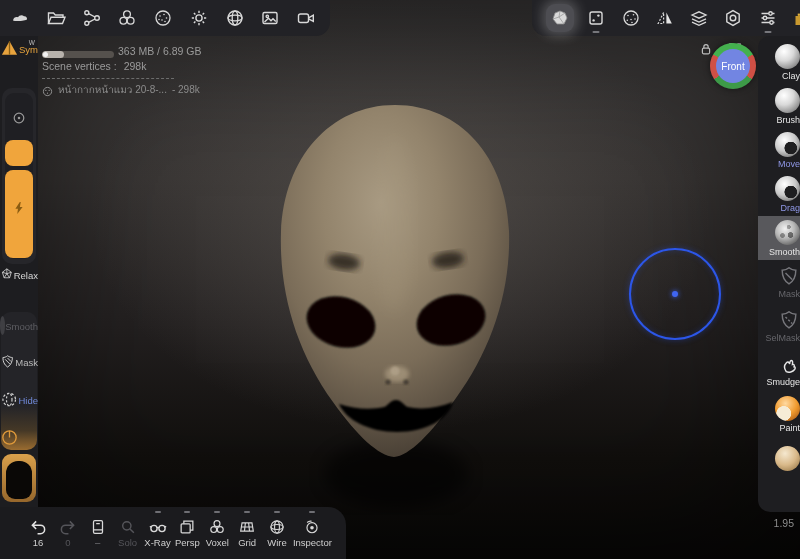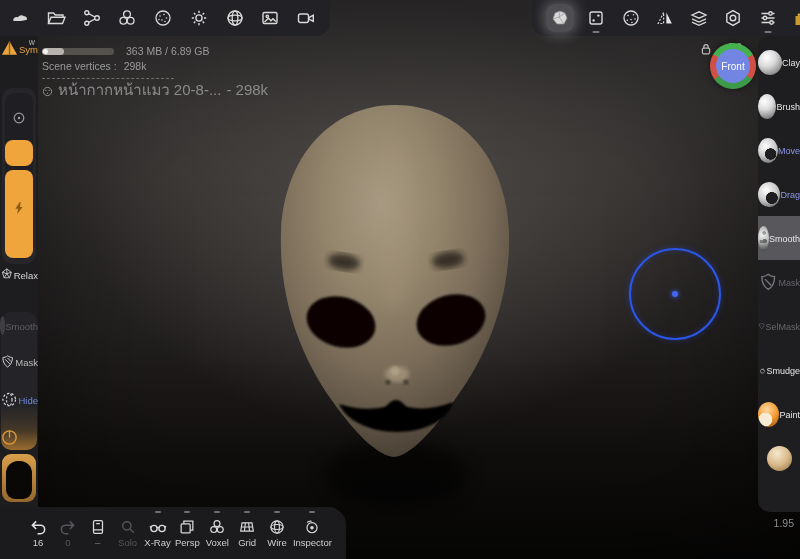--- a/index.html
+++ b/index.html
@@ -15,26 +15,26 @@
   
   .topbar{position:absolute;top:0;height:36px;background:#222226;display:flex;align-items:center}
   .topbar.left{left:0;width:310px;border-radius:0 0 14px 0;justify-content:space-between;padding:0 12px 0 8px}
   .topbar.right{left:532px;width:268px;border-radius:0 0 0 14px;justify-content:space-between;padding:0 9px 0 14px}
   .tbi{width:24px;height:24px;display:flex;align-items:center;justify-content:center;position:relative}
   .tbi svg{display:block}
   .tbi .under{position:absolute;bottom:-3px;left:50%;transform:translateX(-50%);width:7px;height:2px;border-radius:1px;background:#77777c}
   .tbi.hl{width:28px;height:28px;border-radius:9px;background:#4d4d52;box-shadow:0 0 12px 4px rgba(255,255,255,.22)}
   
   .info{position:absolute;left:42px;top:44px;color:#9a9a9a;font-size:10.5px;line-height:14px}
-  .memrow{display:flex;align-items:center;gap:12px}
+  .memrow{display:flex;align-items:flex-end;gap:4px}
   .membar{width:72px;height:7px;border-radius:4px;background:#55514d;position:relative;overflow:hidden}
   .membar .fill{position:absolute;left:0;top:0;bottom:0;width:30%;background:#b7b2ac;border-radius:4px}
   .membar .knob{position:absolute;left:1px;top:1px;width:5px;height:5px;border-radius:50%;background:#f2f2f2}
   .dashline{width:132px;border-top:1px dashed #6c6c6c;margin:5px 0 4px 0}
-  .filerow{display:flex;align-items:flex-end;gap:5px;font-size:15px;color:#8b8b8b}
+  .filerow{display:flex;align-items:flex-end;gap:5px;font-size:10px;color:#8b8b8b}
   
   .lsb{position:absolute;left:0;top:36px;width:38px;bottom:0;background:#1d1d20}
   .lsb .tile{position:absolute;left:0;width:38px;display:flex;flex-direction:row;align-items:center}
   .lbl{font-size:9.5px;color:#d6d6d6;margin-top:2px}
   .lbl.orange{color:#e8a53d}
   .lbl.dim{color:#5d5d62}
   .lbl.mid{color:#b9b9b9}
   .lbl.blue{color:#7089d8}
   .sym-sup{position:absolute;right:3px;top:0;font-size:6.5px;color:#bdbdbd}
   .sliderpanel{position:absolute;left:2px;top:52px;width:34px;height:176px;background:#26262a;border-radius:10px}
@@ -49,21 +49,21 @@
   .bbar{position:absolute;left:0;top:507px;width:346px;height:52px;background:#1b1b1e;border-radius:0 18px 0 0;
     display:flex;align-items:center;justify-content:space-between;padding:0 14px 0 24px;box-sizing:border-box}
   .bitem{display:flex;flex-direction:column;align-items:center;position:relative;min-width:28px}
   .bitem .blab{font-size:9.5px;color:#cfcfcf;margin-top:1px}
   .bitem .blab.dim{color:#55555a}
   .bitem .blab.mid{color:#7c7c80}
   .bitem .tick{position:absolute;top:-7px;left:50%;transform:translateX(-50%);width:6px;height:2px;border-radius:1px;background:#6f6f74}
   
   .rsb{position:absolute;left:758px;top:36px;width:42px;height:476px;background:#1e1e21;border-radius:12px 0 0 12px;
     overflow:hidden}
-  .rtool{height:44px;display:flex;flex-direction:row;align-items:center;justify-content:center;position:relative}
+  .rtool{height:44px;display:flex;flex-direction:column;align-items:flex-end;justify-content:center;position:relative}
   .rtool.sel{background:#58585c}
   .rtool .rlab{font-size:9px;color:#e6e6e6;margin-top:2px;white-space:nowrap}
   .rtool .rlab.mod{color:#8f97e6}
   .rtool .rlab.dim{color:#66666b}
   .thumb{width:25px;height:25px;border-radius:50%}
   .th-clay{background:radial-gradient(circle at 36% 30%,#ffffff,#d9d9d9 40%,#969696 72%,#4f4f4f 100%)}
   .th-moon{background:radial-gradient(circle at 63% 64%,#1e1e20 27%,rgba(0,0,0,0) 29%),
             radial-gradient(circle at 38% 33%,#ffffff,#c9c9c9 48%,#818181 78%,#474747 100%)}
   .th-rock{background:
       radial-gradient(circle at 62% 60%,rgba(0,0,0,.45) 0 12%,rgba(0,0,0,0) 14%),

